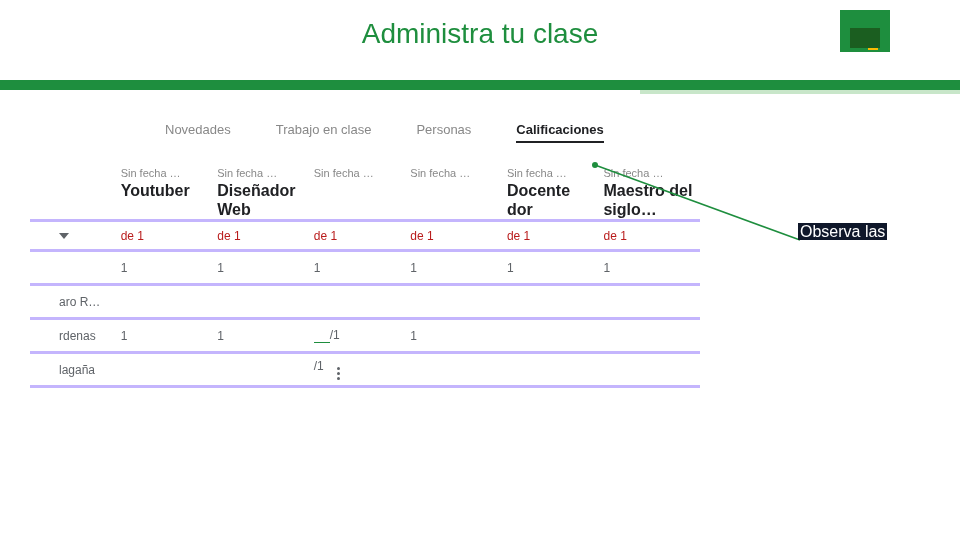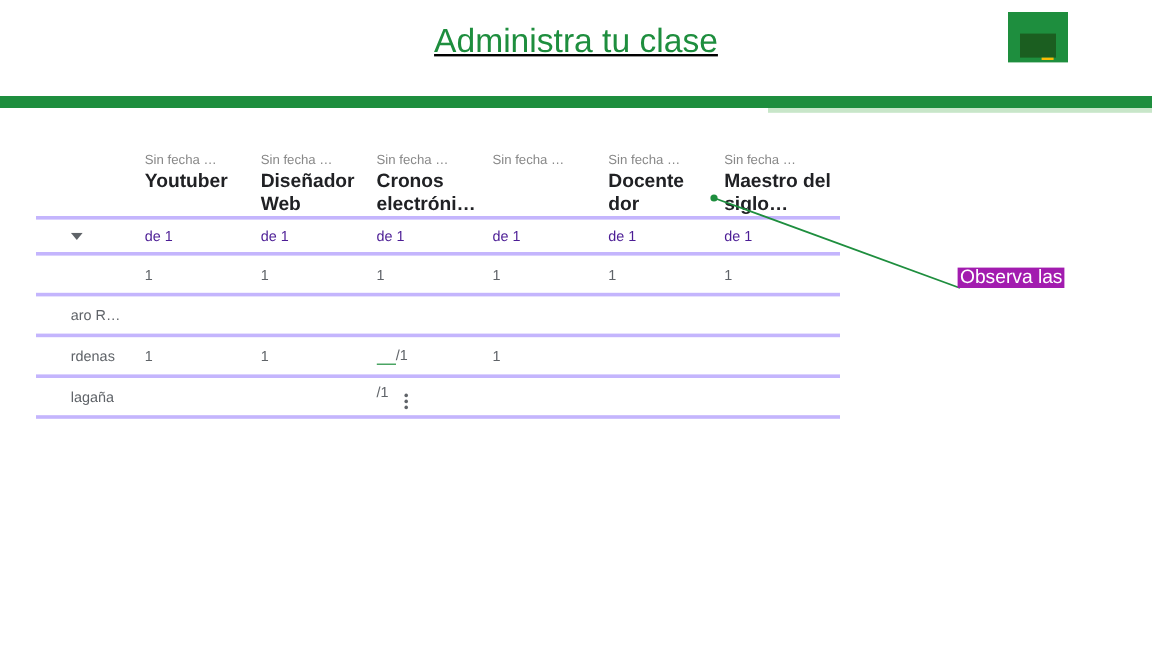--- a/index.html
+++ b/index.html
@@ -10,21 +10,20 @@
     background: #fff;
     position: relative;
     overflow: hidden;
   }
   .header {
     display: flex;
     align-items: flex-start;
     justify-content: center;
     padding: 18px 0 10px 0;
     position: relative;
-    text-decoration: underline;
   }
   .title {
     color: #1e8e3e;
     font-size: 28px;
     font-weight: 400;
   }
   .app-icon {
     position: absolute;
     right: 70px;
     top: 10px;
@@ -151,74 +150,79 @@
   .callout {
     position: absolute;
     right: 20px;
     top: 221px;
     width: 142px;
     font-size: 16px;
     line-height: 1.35;
     color: #202124;
   }
   .callout .first-line {
-    background: #a21caf;
+    background: #0f172a;
     color: #fff;
     display: inline;
     padding: 0 2px;
   }
   svg.arrow-svg {
     position: absolute;
     left: 590px;
     top: 160px;
     pointer-events: none;
   }
   .more-dots {
     display: inline-flex;
     flex-direction: column;
     gap: 2px;
     margin-left: 10px;
   }
   .more-dots span {
     width: 3px; height: 3px; background: #5f6368; border-radius: 50%;
   }
-  .outof { font-size: 12px; color: #4c1d95; }
+  .outof { font-size: 12px; color: #b91c1c; }
 </style>
 </head>
 <body>
 
 <div class="header">
   <div class="title">Administra tu clase</div>
   <div class="app-icon">
     <div class="app-icon-inner"></div>
   </div>
 </div>
 
 <div class="green-bar">
   <div class="green-bar-shadow"></div>
 </div>
 
 <div class="content">
 
+  <div class="tabs">
+    <div class="tab">Novedades</div>
+    <div class="tab">Trabajo en clase</div>
+    <div class="tab">Personas</div>
+    <div class="tab active">Calificaciones</div>
+  </div>
 
   <div class="table">
 
     <div class="row header-row">
       <div class="cell-name"></div>
       <div class="cell">
         <div class="cell-h-date">Sin fecha …</div>
         <div class="cell-h-title">Youtuber</div>
       </div>
       <div class="cell">
         <div class="cell-h-date">Sin fecha …</div>
         <div class="cell-h-title">Diseñador Web</div>
       </div>
       <div class="cell">
         <div class="cell-h-date">Sin fecha …</div>
-        <div class="cell-h-title">Cronos electróni…</div>
       </div>
       <div class="cell">
         <div class="cell-h-date">Sin fecha …</div>
       </div>
       <div class="cell">
         <div class="cell-h-date">Sin fecha …</div>
         <div class="cell-h-title">Docente dor</div>
       </div>
       <div class="cell">
         <div class="cell-h-date">Sin fecha …</div>

